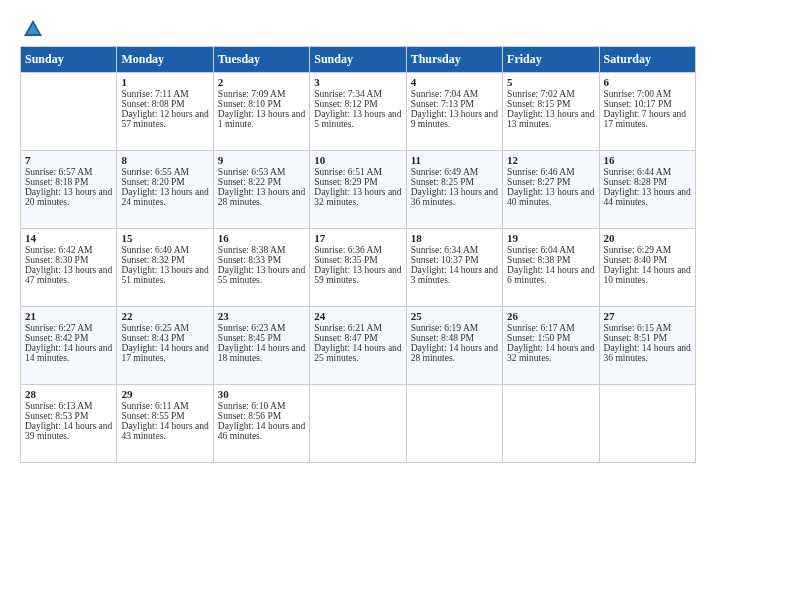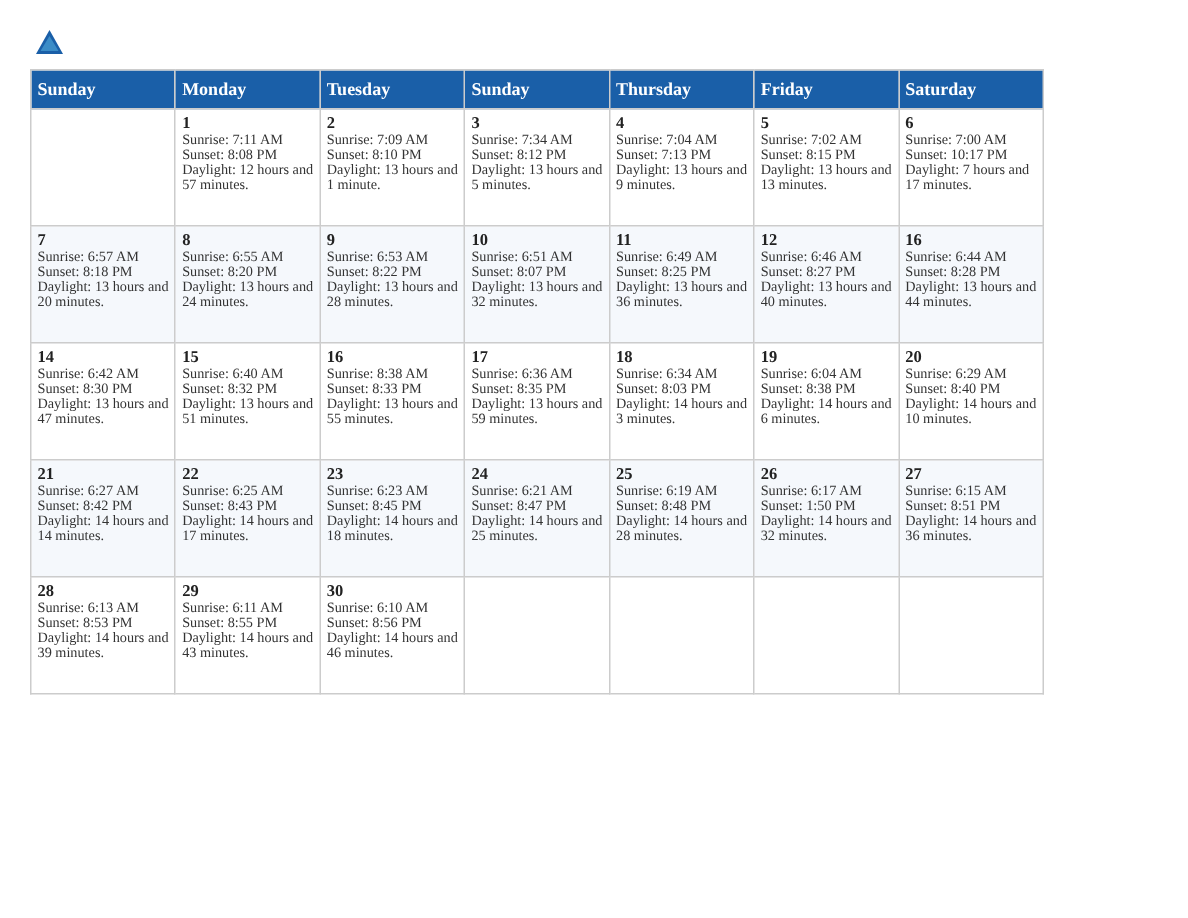--- a/index.html
+++ b/index.html
@@ -138,31 +138,31 @@
           <td><span class="day-num">2</span><span>Sunrise: 7:09 AM</span><br><span>Sunset: 8:10 PM</span><br><span>Daylight: 13 hours and 1 minute.</span></td>
           <td><span class="day-num">3</span><span>Sunrise: 7:34 AM</span><br><span>Sunset: 8:12 PM</span><br><span>Daylight: 13 hours and 5 minutes.</span></td>
           <td><span class="day-num">4</span><span>Sunrise: 7:04 AM</span><br><span>Sunset: 7:13 PM</span><br><span>Daylight: 13 hours and 9 minutes.</span></td>
           <td><span class="day-num">5</span><span>Sunrise: 7:02 AM</span><br><span>Sunset: 8:15 PM</span><br><span>Daylight: 13 hours and 13 minutes.</span></td>
           <td><span class="day-num">6</span><span>Sunrise: 7:00 AM</span><br><span>Sunset: 10:17 PM</span><br><span>Daylight: 7 hours and 17 minutes.</span></td>
         </tr>
         <tr>
           <td><span class="day-num">7</span><span>Sunrise: 6:57 AM</span><br><span>Sunset: 8:18 PM</span><br><span>Daylight: 13 hours and 20 minutes.</span></td>
           <td><span class="day-num">8</span><span>Sunrise: 6:55 AM</span><br><span>Sunset: 8:20 PM</span><br><span>Daylight: 13 hours and 24 minutes.</span></td>
           <td><span class="day-num">9</span><span>Sunrise: 6:53 AM</span><br><span>Sunset: 8:22 PM</span><br><span>Daylight: 13 hours and 28 minutes.</span></td>
-          <td><span class="day-num">10</span><span>Sunrise: 6:51 AM</span><br><span>Sunset: 8:07 PM</span><br><span>Daylight: 13 hours and 32 minutes.</span></td>
+          <td><span class="day-num">10</span><span>Sunrise: 6:51 AM</span><br><span>Sunset: 8:29 PM</span><br><span>Daylight: 13 hours and 32 minutes.</span></td>
           <td><span class="day-num">11</span><span>Sunrise: 6:49 AM</span><br><span>Sunset: 8:25 PM</span><br><span>Daylight: 13 hours and 36 minutes.</span></td>
           <td><span class="day-num">12</span><span>Sunrise: 6:46 AM</span><br><span>Sunset: 8:27 PM</span><br><span>Daylight: 13 hours and 40 minutes.</span></td>
           <td><span class="day-num">16</span><span>Sunrise: 6:44 AM</span><br><span>Sunset: 8:28 PM</span><br><span>Daylight: 13 hours and 44 minutes.</span></td>
         </tr>
         <tr>
           <td><span class="day-num">14</span><span>Sunrise: 6:42 AM</span><br><span>Sunset: 8:30 PM</span><br><span>Daylight: 13 hours and 47 minutes.</span></td>
           <td><span class="day-num">15</span><span>Sunrise: 6:40 AM</span><br><span>Sunset: 8:32 PM</span><br><span>Daylight: 13 hours and 51 minutes.</span></td>
           <td><span class="day-num">16</span><span>Sunrise: 8:38 AM</span><br><span>Sunset: 8:33 PM</span><br><span>Daylight: 13 hours and 55 minutes.</span></td>
           <td><span class="day-num">17</span><span>Sunrise: 6:36 AM</span><br><span>Sunset: 8:35 PM</span><br><span>Daylight: 13 hours and 59 minutes.</span></td>
-          <td><span class="day-num">18</span><span>Sunrise: 6:34 AM</span><br><span>Sunset: 8:03 PM</span><br><span>Daylight: 14 hours and 3 minutes.</span></td>
+          <td><span class="day-num">18</span><span>Sunrise: 6:34 AM</span><br><span>Sunset: 10:37 PM</span><br><span>Daylight: 14 hours and 3 minutes.</span></td>
           <td><span class="day-num">19</span><span>Sunrise: 6:04 AM</span><br><span>Sunset: 8:38 PM</span><br><span>Daylight: 14 hours and 6 minutes.</span></td>
           <td><span class="day-num">20</span><span>Sunrise: 6:29 AM</span><br><span>Sunset: 8:40 PM</span><br><span>Daylight: 14 hours and 10 minutes.</span></td>
         </tr>
         <tr>
           <td><span class="day-num">21</span><span>Sunrise: 6:27 AM</span><br><span>Sunset: 8:42 PM</span><br><span>Daylight: 14 hours and 14 minutes.</span></td>
           <td><span class="day-num">22</span><span>Sunrise: 6:25 AM</span><br><span>Sunset: 8:43 PM</span><br><span>Daylight: 14 hours and 17 minutes.</span></td>
           <td><span class="day-num">23</span><span>Sunrise: 6:23 AM</span><br><span>Sunset: 8:45 PM</span><br><span>Daylight: 14 hours and 18 minutes.</span></td>
           <td><span class="day-num">24</span><span>Sunrise: 6:21 AM</span><br><span>Sunset: 8:47 PM</span><br><span>Daylight: 14 hours and 25 minutes.</span></td>
           <td><span class="day-num">25</span><span>Sunrise: 6:19 AM</span><br><span>Sunset: 8:48 PM</span><br><span>Daylight: 14 hours and 28 minutes.</span></td>
           <td><span class="day-num">26</span><span>Sunrise: 6:17 AM</span><br><span>Sunset: 1:50 PM</span><br><span>Daylight: 14 hours and 32 minutes.</span></td>

